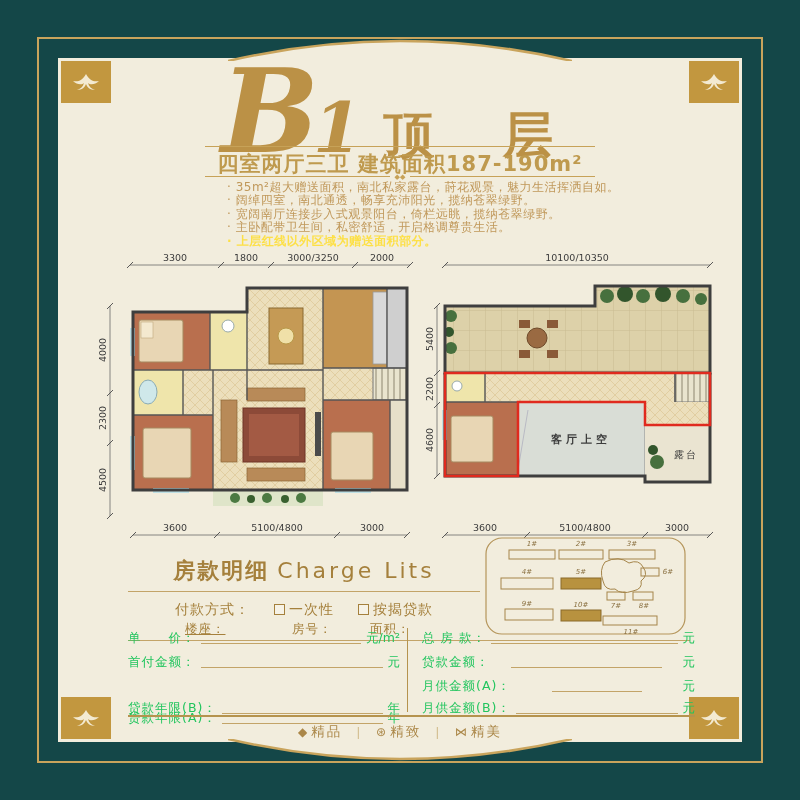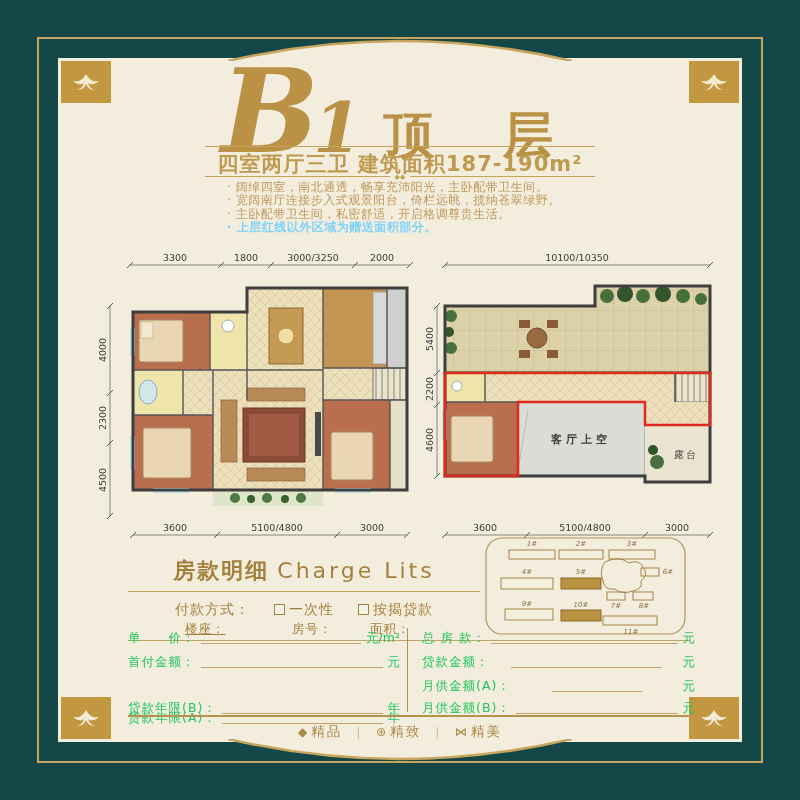--- a/index.html
+++ b/index.html
@@ -19,21 +19,21 @@
   .b-num{font-family:"DejaVu Serif",serif;font-style:italic;font-weight:bold;font-size:70px;line-height:.8;margin-left:-6px;color:#bb9146;}
   .b-suffix{font-size:50px;font-weight:bold;letter-spacing:26px;margin-left:22px;color:#bb9146;white-space:nowrap;}
   .sub-line-top{position:absolute;left:205px;top:146px;width:390px;border-top:1.5px solid #c7a258;}
   .subtitle{position:absolute;left:0;right:0;top:150px;text-align:center;font-size:21px;font-weight:bold;color:#bf9a4e;letter-spacing:1px;}
   .sub-line-bot{position:absolute;left:205px;top:176px;width:390px;display:flex;align-items:center;}
   .sub-line-bot .seg{flex:1;border-top:1.5px solid #c7a258;}
   .sub-line-bot .orn{font-size:7px;color:#c7a258;padding:0 5px;line-height:0;}
 
   .features{position:absolute;left:227px;top:181px;width:372px;font-size:12px;line-height:13.4px;color:#c0985a;letter-spacing:.5px;}
   .features .feat{white-space:nowrap;}
-  .features .feat.red{color:#7dd3fc;font-weight:bold;}
+  .features .feat.red{color:#fde047;font-weight:bold;}
 
   .plans-svg{position:absolute;left:85px;top:250px;}
   .siteplan-svg{position:absolute;left:483px;top:530px;}
 
   .pay-heading{position:absolute;left:128px;top:556px;width:352px;text-align:center;color:#a5803c;}
   .pay-heading .cn{font-size:22px;font-weight:bold;letter-spacing:2px;}
   .pay-heading .en{font-size:22px;letter-spacing:3px;margin-left:8px;}
   .rule{position:absolute;border-top:1.5px solid #c3a468;}
   .rule.r-head{left:128px;top:591px;width:352px;}
   .rule.r-info{left:128px;top:640px;width:562px;border-top-width:1px;}
@@ -107,21 +107,22 @@
   </div>
   <div class="sub-line-top"></div>
   <div class="subtitle">四室两厅三卫  建筑面积187-190m²</div>
   <div class="sub-line-bot">
     <span class="seg"></span>
       <span class="orn">◆◆</span>
       <span class="seg"></span>
   </div>
 
   <div class="features">
-    <div class="feat">· 阔绰四室，南北通透，畅享充沛阳光，主卧配带卫生间。</div>
+    <div class="feat">· 35m²超大赠送面积，南北私家露台，莳花观景，魅力生活挥洒自如。</div>
+    <div class="feat">· 阔绰四室，南北通透，畅享充沛阳光，揽纳苍翠绿野。</div>
     <div class="feat">· 宽阔南厅连接步入式观景阳台，倚栏远眺，揽纳苍翠绿野。</div>
     <div class="feat">· 主卧配带卫生间，私密舒适，开启格调尊贵生活。</div>
     <div class="feat red">· 上层红线以外区域为赠送面积部分。</div>
   </div>
 
   <svg class="plans-svg" width="640" height="302" viewBox="0 0 640 302">
     <defs>
       <pattern id="lat" width="10" height="10" patternUnits="userSpaceOnUse">
         <rect width="10" height="10" fill="#ecdfbc"></rect>
         <path d="M0,5 L5,0 L10,5 L5,10 Z" fill="none" stroke="#dcc795" stroke-width="0.7"></path>

